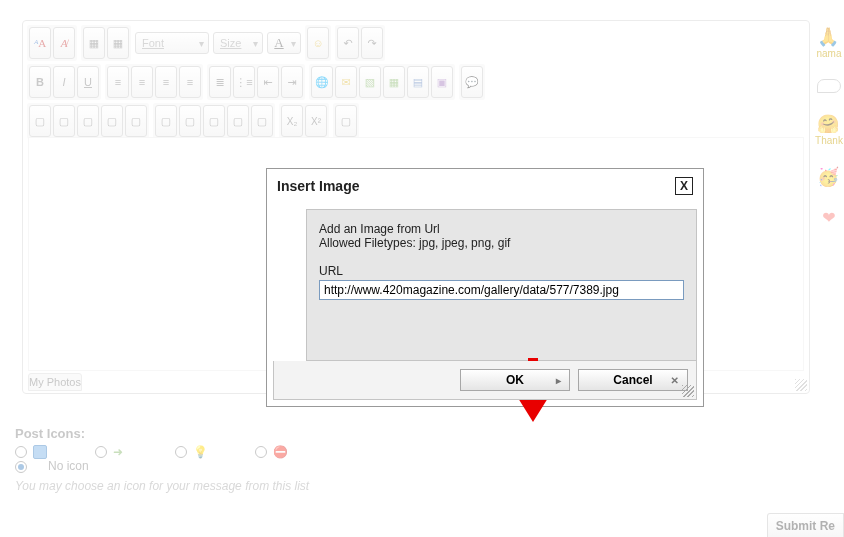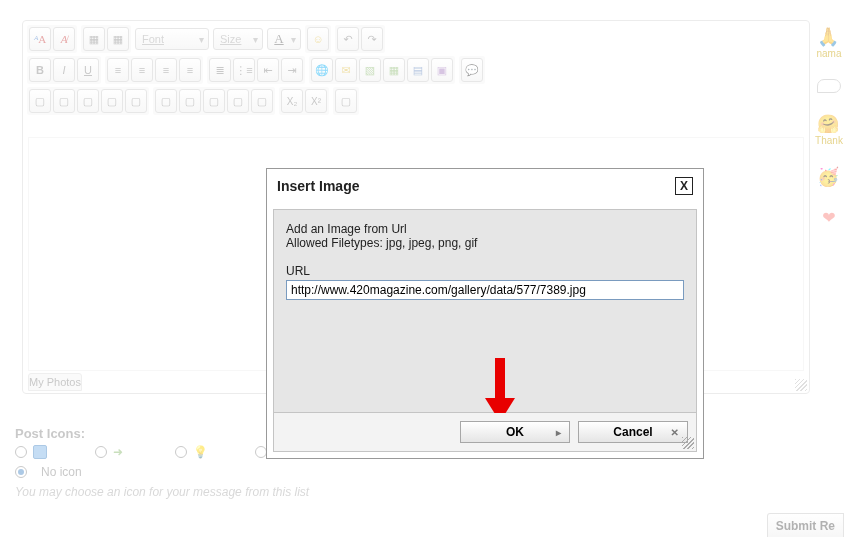--- a/index.html
+++ b/index.html
@@ -3,54 +3,54 @@
 <meta charset="utf-8">
 <style>
   * { box-sizing: border-box; }
   html,body { margin:0; padding:0; font-family: Arial, Helvetica, sans-serif; font-size:12px; background:#fff; height:100%; }
   .page { width:844px; height:537px; position:relative; overflow:hidden; }
   
   .editor-border { position:absolute; left:22px; top:20px; width:788px; height:374px; border:1px solid #d7d7d7; border-radius:4px; background:#fff; }
   .toolbars { padding:4px; }
   .tb-row { display:flex; gap:4px; align-items:center; margin-bottom:3px; flex-wrap:nowrap; }
   .tb-group { display:flex; gap:2px; padding:2px; background:#f5f5f5; border-radius:3px; }
-  .tb-btn { width:22px; height:24px; border:1px solid #ccc; border-radius:3px; background:linear-gradient(#fff,#f0f0f0); display:flex; align-items:center; justify-content:center; font-size:11px; color:#888; cursor:pointer; position:relative; }
+  .tb-btn { width:22px; height:32px; border:1px solid #ccc; border-radius:3px; background:linear-gradient(#fff,#f0f0f0); display:flex; align-items:center; justify-content:center; font-size:11px; color:#888; cursor:pointer; position:relative; }
   .tb-select { height:22px; border:1px solid #ccc; border-radius:3px; background:linear-gradient(#fff,#f0f0f0); display:flex; align-items:center; padding:0 16px 0 6px; font-size:11px; color:#aaa; position:relative;text-decoration:underline; }
   .tb-select::after { content:"▾"; position:absolute; right:4px; font-size:10px; color:#aaa;}
   .tb-a { width:22px; height:22px; display:flex; align-items:center; justify-content:center; font-size:13px; }
   .editor-area { position:absolute; left:5px; right:5px; top:116px; bottom:22px; background:#fff; border:1px solid #eee; }
   .tab-bottom { position:absolute; left:5px; bottom:2px; height:18px; background:#f5f5f5; border:1px solid #ddd; border-radius:3px 3px 0 0; padding:0 0; font-size:11px; color:#888; display:flex; align-items:center; }
   .resize-grip { position:absolute; right:2px; bottom:2px; width:12px; height:12px; background:repeating-linear-gradient(135deg,#bbb 0 1px,transparent 1px 3px); }
   
   .post-icons { position:absolute; left:15px; top:426px; color:#888; }
   .post-icons-head { font-weight:bold; font-size:13px; color:#888; }
   .picon-row { margin-top:4px; display:flex; gap:48px; align-items:center; }
   .picon-opt { display:flex; align-items:center; gap:6px; }
   .picon-radio { width:12px; height:12px; border:1px solid #888; border-radius:50%; background:#fff; }
   .picon-radio.selected::after { content:""; display:block; width:6px; height:6px; background:#4a88c7; border-radius:50%; margin:2px; }
   .mini-icon { width:14px; height:14px; border-radius:2px; display:inline-block; }
-  .noicon-line { margin-top:6px; display:flex; align-items:center; gap:14px; }
+  .noicon-line { margin-top:0; display:flex; align-items:flex-end; gap:21px; }
   .hint-line { margin-top:6px; color:#aaa; font-size:12px;font-style:italic;}
   
   .submit-btn { position:absolute; right:0; bottom:0; height:24px; border:1px solid #c7c7c7; border-bottom:none; background:linear-gradient(#fff,#eee); padding:0 8px; display:flex; align-items:center; font-size:12px; color:#555; font-weight:bold; border-radius:3px 0 0 0;}
   
   .side { position:absolute; right:0; top:26px; width:30px; display:flex; flex-direction:column; gap:20px; align-items:center; }
   .side .emoji { font-size:18px; }
   .side .bubble { width:24px; height:14px; border:1px solid #bbb; border-radius:7px 7px 7px 0; background:#fff; }
   .side-label { font-size:10px; color:#c7a000; }
   .heart { color:#f97f7a; font-size:16px;}
   
   .dim { opacity:0.45; pointer-events:none; }
   
   
   .dialog { position:absolute; left:266px; top:168px; width:438px; background:#fff; border:1px solid #999; box-shadow:0 0 0 rgba(0,0,0,0); }
   .dialog-head { display:flex; align-items:center; justify-content:space-between; padding:8px 10px; font-weight:bold; font-size:14px; color:#222;}
   .dlg-x { width:18px; height:18px; border:1px solid #222; display:flex; align-items:center; justify-content:center; font-size:12px; font-weight:bold; cursor:pointer;}
   .dlg-body-wrap { padding:6px; }
-  .dlg-body { background:#e6e6e6; border:1px solid #c4c4c4; padding:12px 12px 112px 12px; font-size:12px; color:#222; position:relative;}
+  .dlg-body { background:#e6e6e6; border:1px solid #c4c4c4; padding:12px 12px 60px 12px; font-size:12px; color:#222; position:relative;margin-left:33px;}
   .dlg-url-label { margin-top:14px; }
   .dlg-input { width:100%; height:20px; border:1px solid #7a9bbf; background:#fff; font-size:12px; padding:1px 4px; margin-top:2px; }
   
   .arrow { position:absolute; left:214px; top:148px; width:24px; height:70px; }
   .arrow .shaft { position:absolute; top:0; left:7px; width:10px; height:44px; background:#e80000; }
   .arrow .head { position:absolute; top:40px; left:-3px; width:0; height:0; border-left:15px solid transparent; border-right:15px solid transparent; border-top:24px solid #e80000;}
   .dlg-foot { background:#f3f3f3; border:1px solid #c4c4c4; border-top:none; padding:8px; display:flex; justify-content:flex-end; gap:8px; position:relative;}
   .dlg-btn { width:110px; height:22px; border:1px solid #a7a7a7; background:linear-gradient(#fff,#e5e5e5); font-size:12px; font-weight:bold; display:flex; align-items:center; justify-content:center; position:relative; cursor:pointer;}
   .dlg-btn .chev { position:absolute; right:8px; font-size:10px; color:#777;}
   .dlg-btn .xmark { position:absolute; right:8px; font-size:10px; color:#777;}

